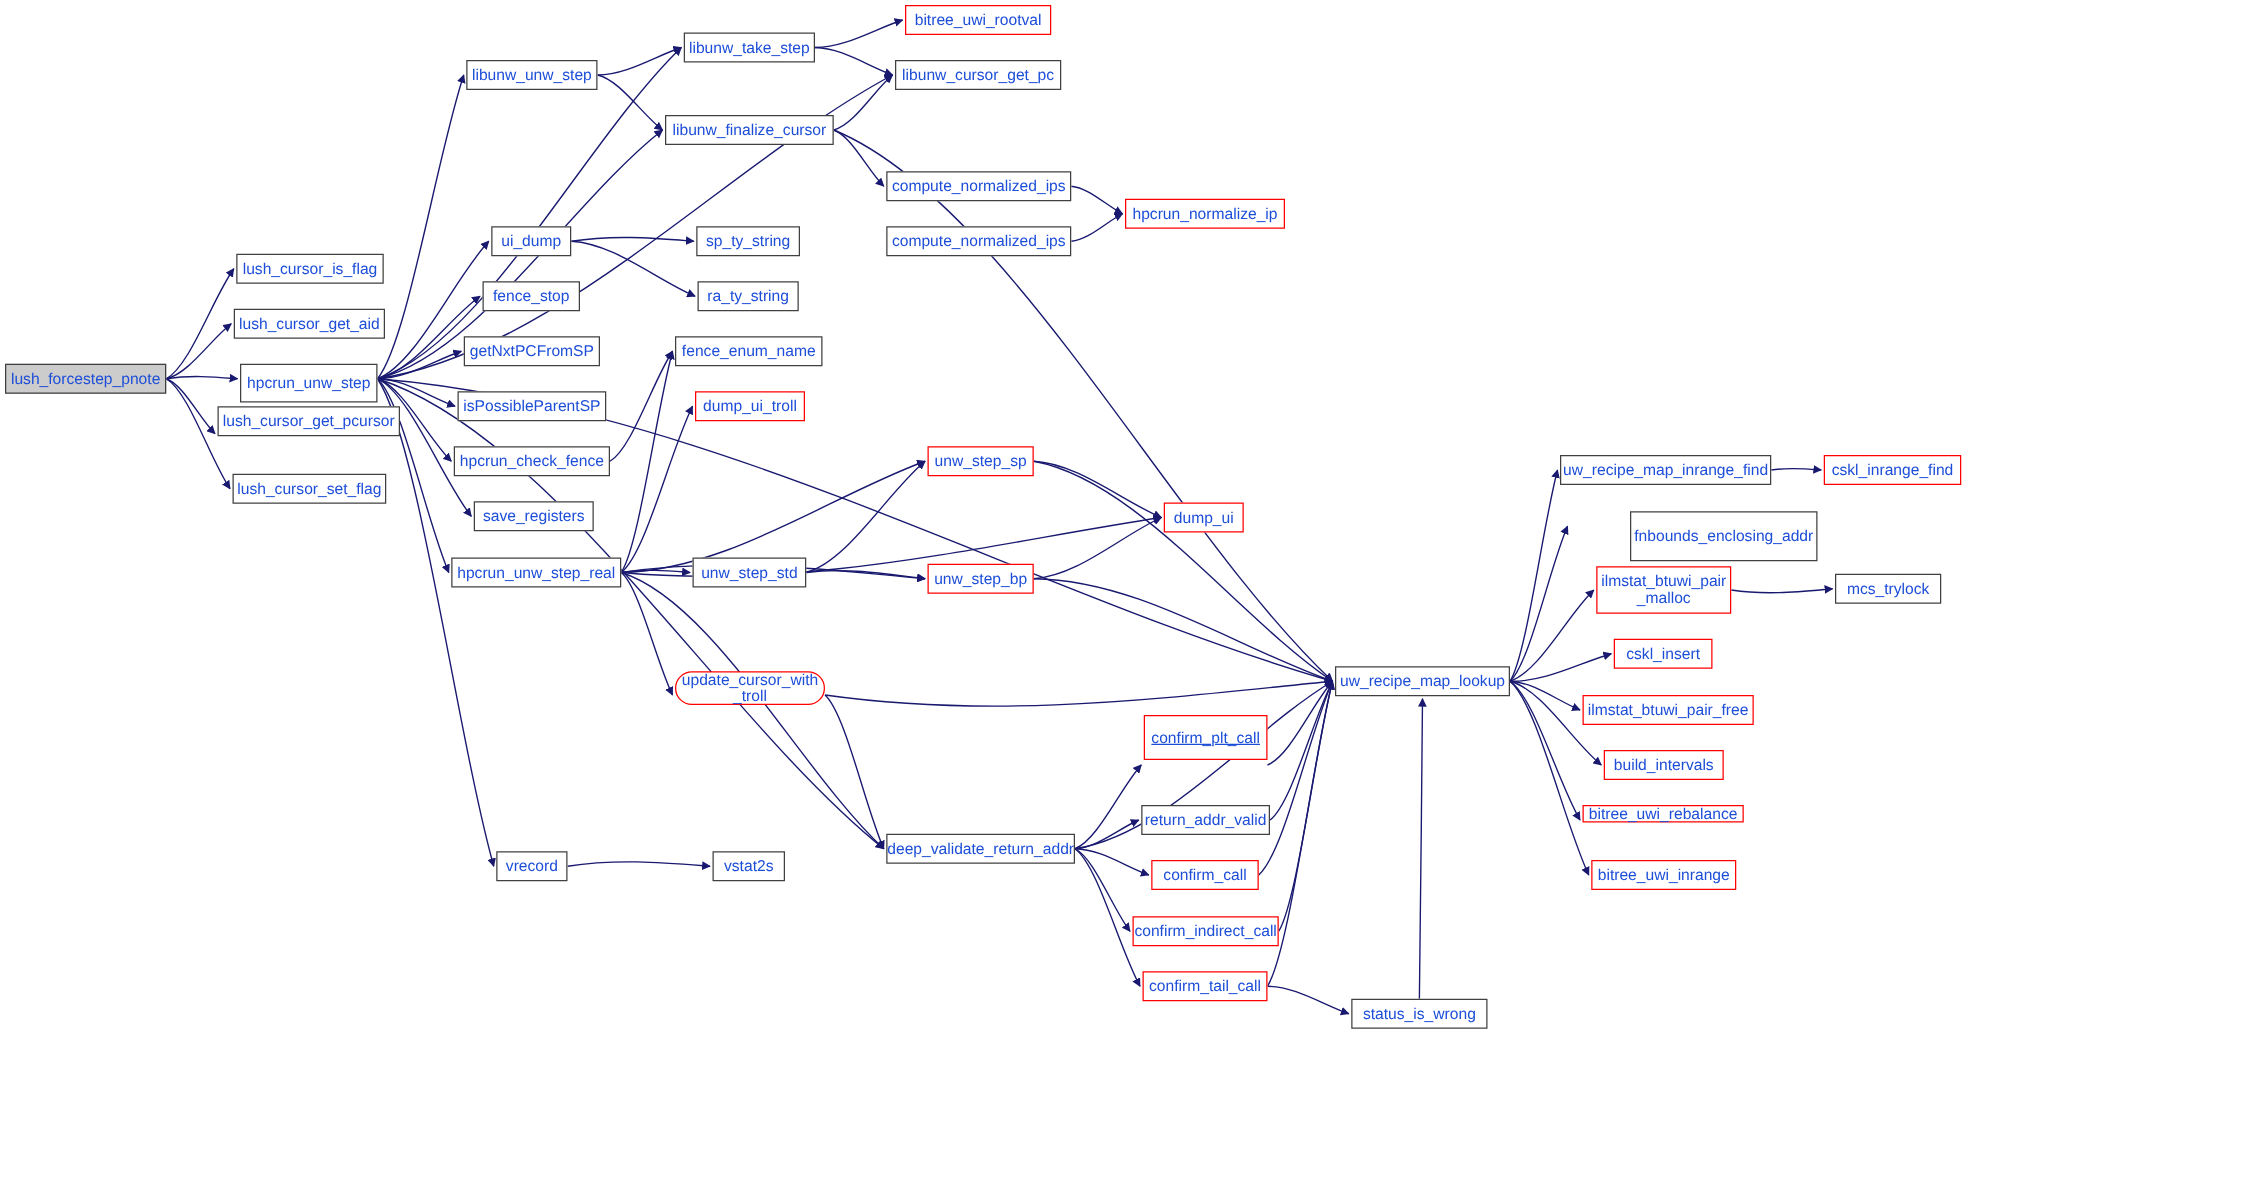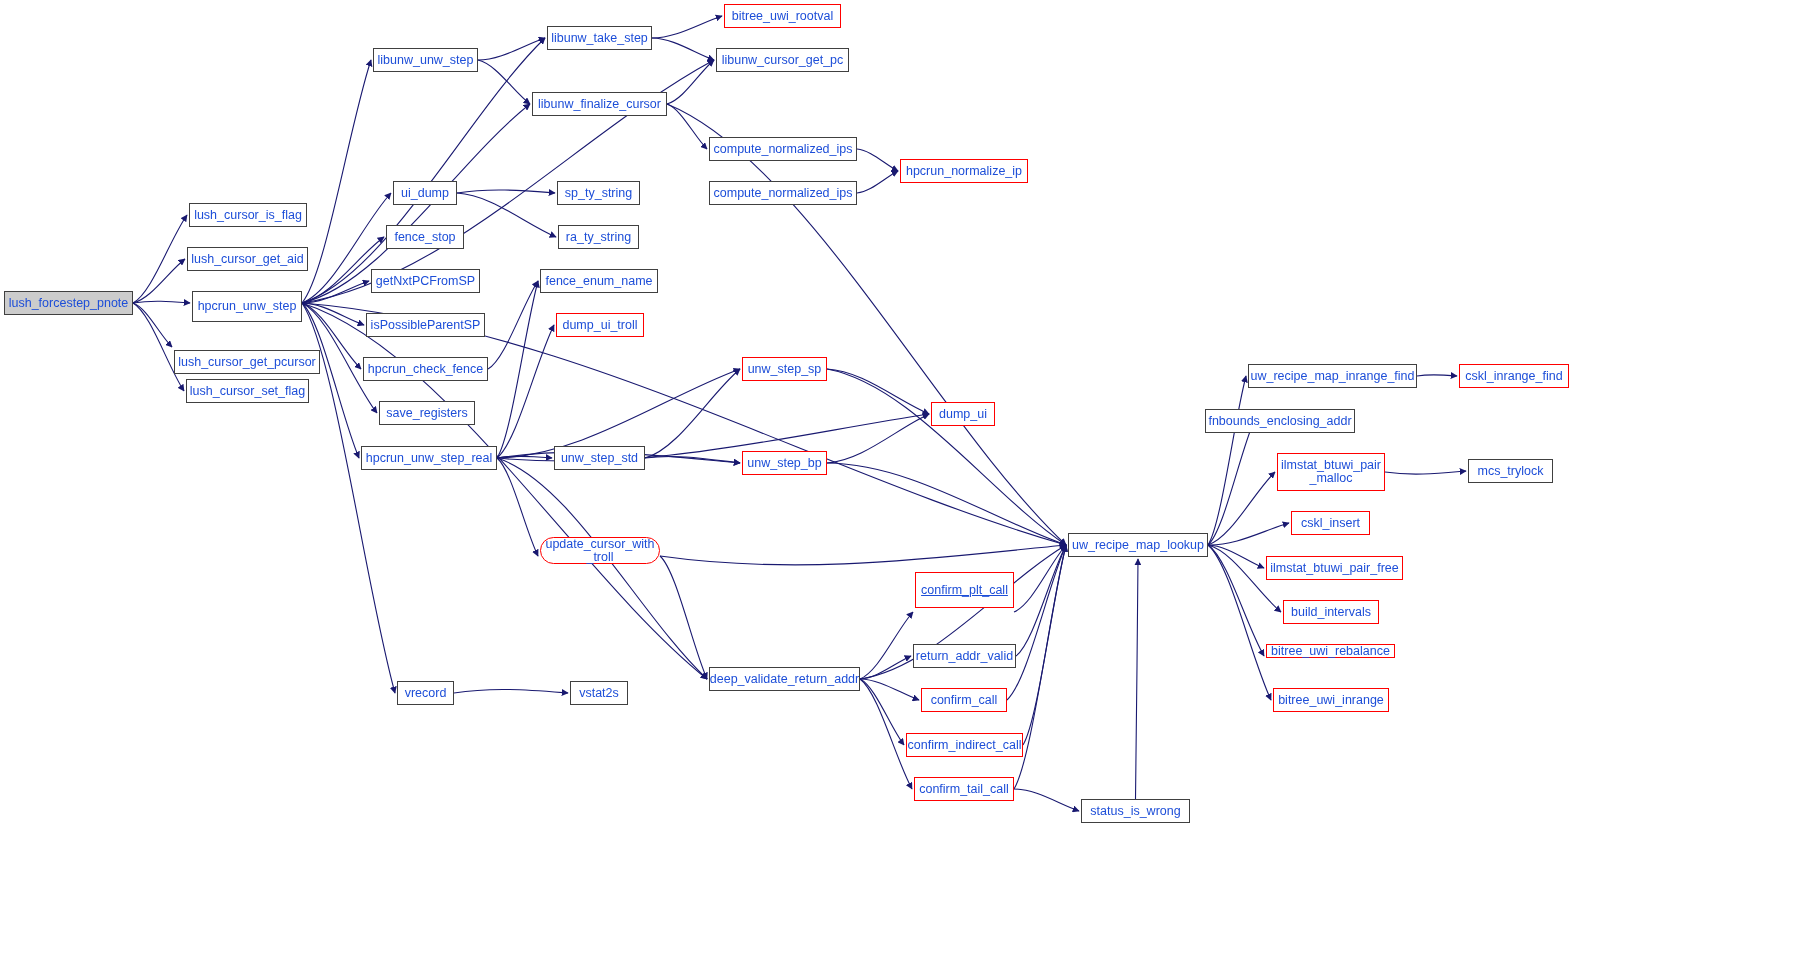--- a/index.html
+++ b/index.html
@@ -109,27 +109,27 @@
       <div class="node" style="left: 189px; top: 203px; width: 118px; height: 24px;">lush_cursor_is_flag</div>
       <div class="node" style="left: 386px; top: 225px; width: 78px; height: 24px;">fence_stop</div>
       <div class="node" style="left: 558px; top: 225px; width: 81px; height: 24px;">ra_ty_string</div>
       <div class="node" style="left: 187px; top: 247px; width: 121px; height: 24px;">lush_cursor_get_aid</div>
       <div class="node" style="left: 540px; top: 269px; width: 118px; height: 24px;">fence_enum_name</div>
       <div class="node" style="left: 371px; top: 269px; width: 109px; height: 24px;">getNxtPCFromSP</div>
       <div class="node root" style="left: 4px; top: 291px; width: 129px; height: 24px; text-align: center;">lush_forcestep_pnote</div>
       <div class="node" style="left: 192px; top: 291px; width: 110px; height: 31px;">hpcrun_unw_step</div>
       <div class="node red" style="left: 556px; top: 313px; width: 88px; height: 24px;">dump_ui_troll</div>
       <div class="node" style="left: 366px; top: 313px; width: 119px; height: 24px;">isPossibleParentSP</div>
-      <div class="node" style="left: 174px; top: 350px; width: 146px; height: 24px;">lush_cursor_get_pcursor</div>
+      <div class="node" style="left: 174px; top: 325px; width: 146px; height: 24px;">lush_cursor_get_pcursor</div>
       <div class="node" style="left: 363px; top: 357px; width: 125px; height: 24px;">hpcrun_check_fence</div>
       <div class="node red" style="left: 742px; top: 357px; width: 85px; height: 24px;">unw_step_sp</div>
       <div class="node" style="left: 1248px; top: 364px; width: 169px; height: 24px;">uw_recipe_map_inrange_find</div>
       <div class="node red" style="left: 1459px; top: 364px; width: 110px; height: 24px;">cskl_inrange_find</div>
       <div class="node" style="left: 186px; top: 379px; width: 123px; height: 24px;">lush_cursor_set_flag</div>
-      <div class="node" style="left: 1205px; top: 409px; width: 150px; height: 24px;">fnbounds_enclosing_addr</div>
+      <div class="node" style="left: 1304px; top: 409px; width: 150px; height: 40px;">fnbounds_enclosing_addr</div>
       <div class="node red" style="left: 931px; top: 402px; width: 64px; height: 24px;">dump_ui</div>
       <div class="node" style="left: 379px; top: 401px; width: 96px; height: 24px;">save_registers</div>
       <div class="node red" style="left: 1277px; top: 453px; width: 108px; height: 38px;">ilmstat_btuwi_pair
 _malloc</div>
       <div class="node" style="left: 1468px; top: 459px; width: 85px; height: 24px;">mcs_trylock</div>
       <div class="node" style="left: 361px; top: 446px; width: 136px; height: 24px;">hpcrun_unw_step_real</div>
       <div class="node" style="left: 554px; top: 446px; width: 91px; height: 24px;">unw_step_std</div>
       <div class="node red" style="left: 742px; top: 451px; width: 85px; height: 24px;">unw_step_bp</div>
       <div class="node red" style="left: 1291px; top: 511px; width: 79px; height: 24px;">cskl_insert</div>
       <div class="node" style="left: 1068px; top: 533px; width: 140px; height: 24px;">uw_recipe_map_lookup</div>

